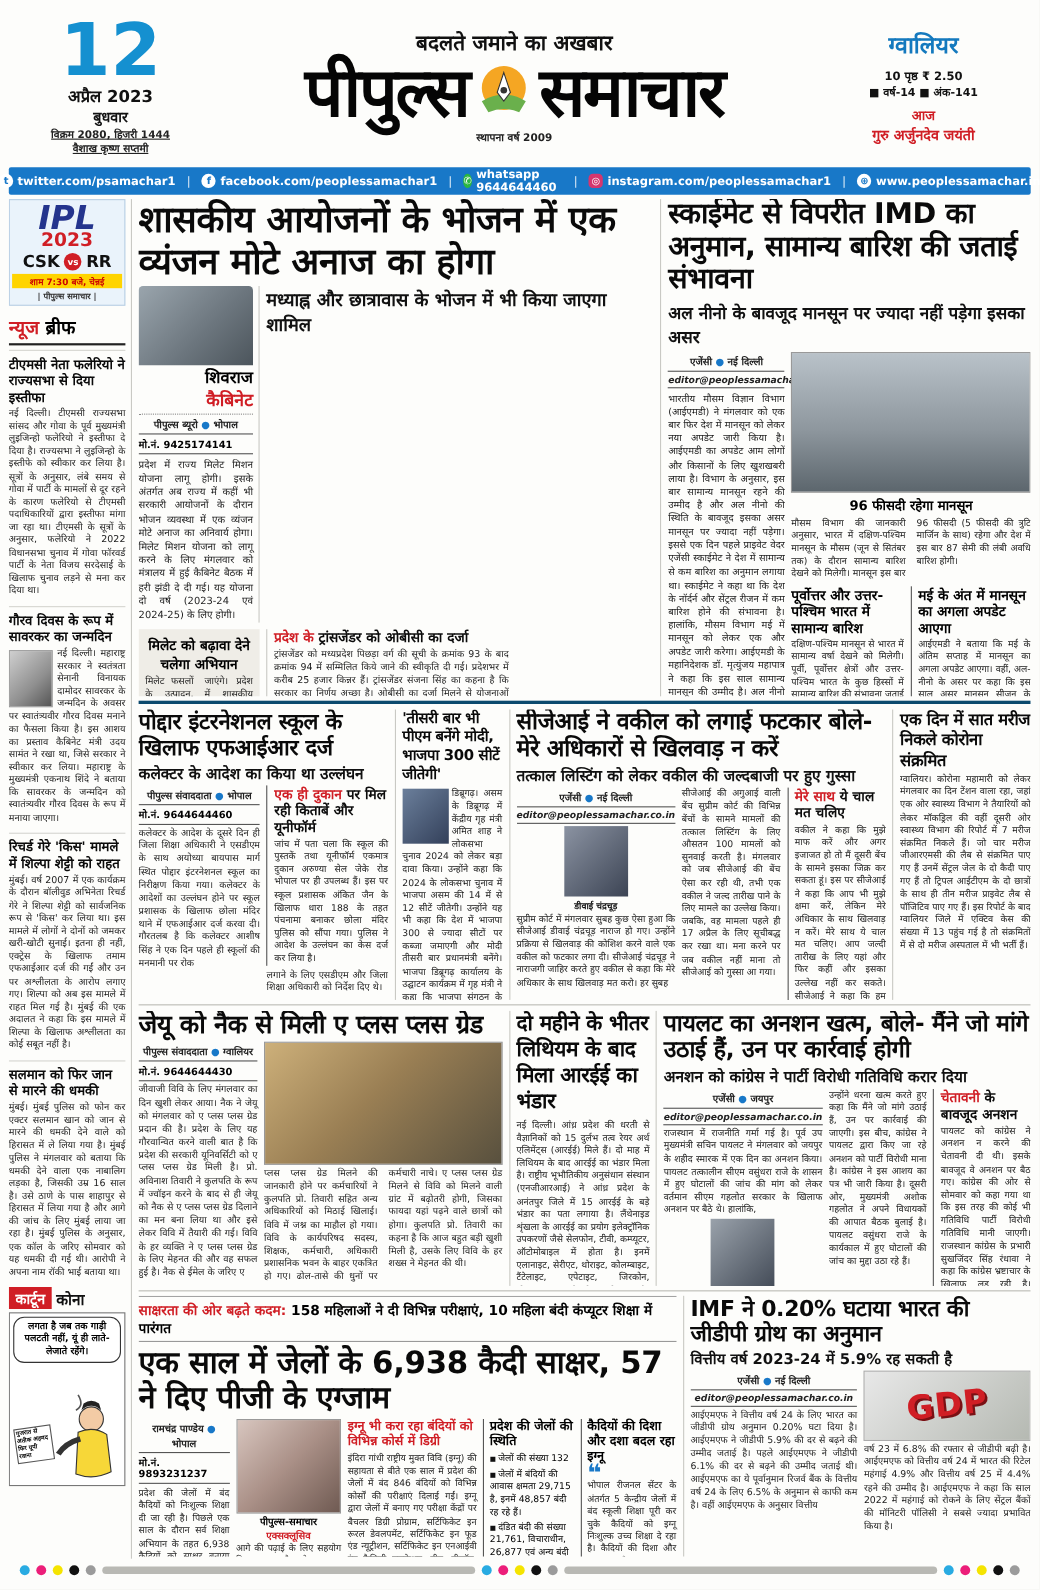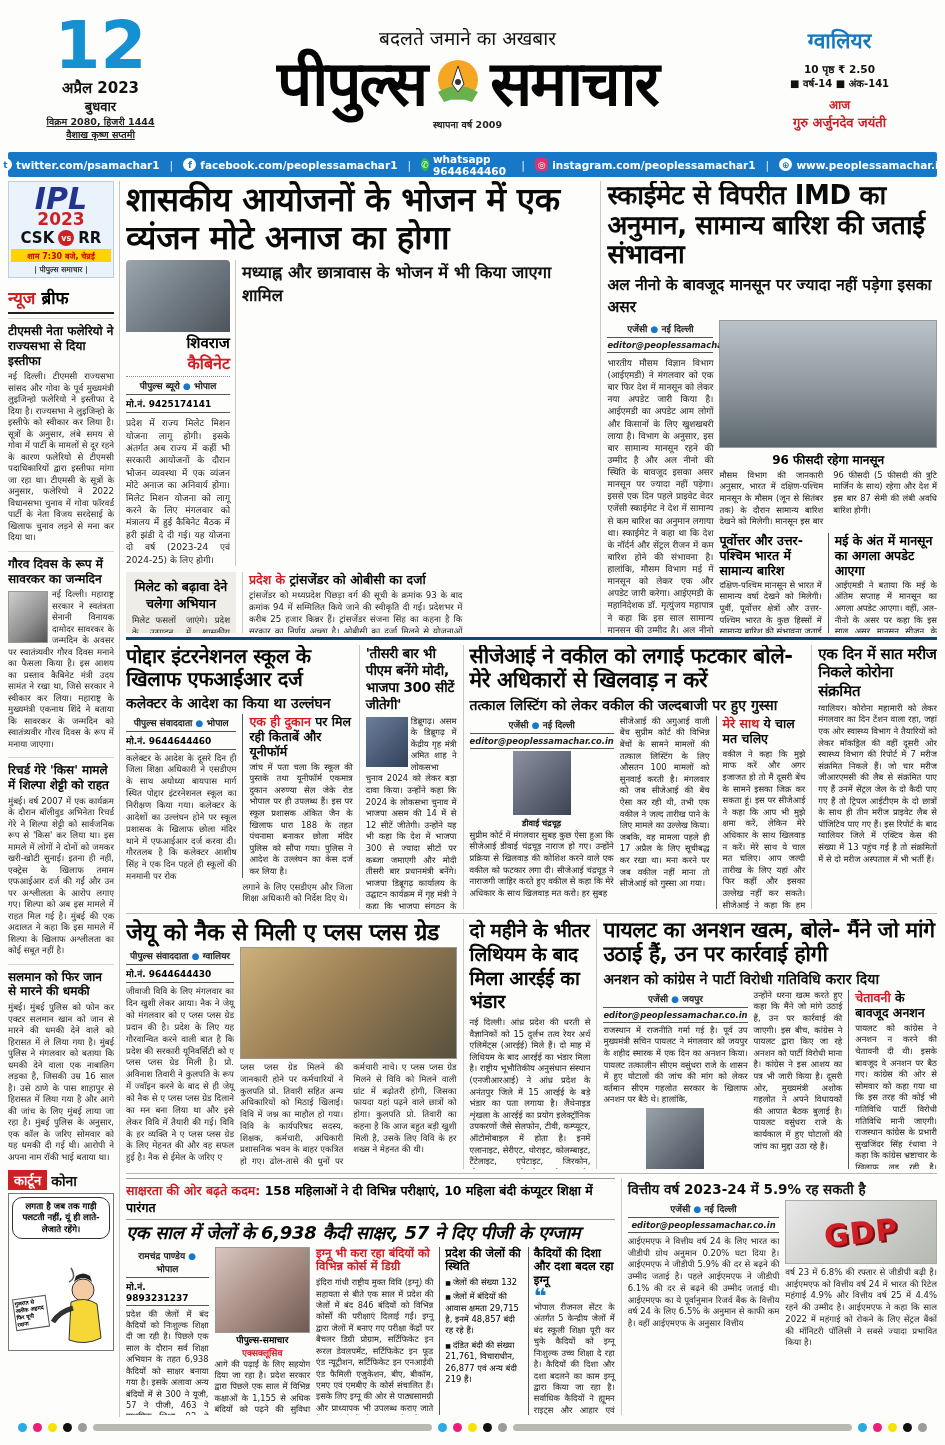--- a/index.html
+++ b/index.html
@@ -7,21 +7,21 @@
   .page { width:945px; height:1445px; margin:0 auto; background:#fdfdfb; position:relative; overflow:hidden; padding:4px 8px 0 8px; }
 
   
   .hdr { display:grid; grid-template-columns:185px 1fr 195px; height:148px; align-items:center; }
   .hdr-date { text-align:center; }
   .hdr-day { font-size:66px; font-weight:800; color:#1590d0; line-height:.95; }
   .hdr-date .l1 { font-size:15px; font-weight:800; color:#111; }
   .hdr-date .l2 { font-size:13px; font-weight:800; color:#111; }
   .hdr-date .l3, .hdr-date .l4 { font-size:9.5px; font-weight:700; color:#222;text-decoration:underline; }
   .hdr-mast { text-align:center; position:relative; }
-  .tagline { font-size:19px; font-weight:400; color:#111; margin-bottom:2px; }
+  .tagline { font-size:19px; font-weight:700; color:#111; margin-bottom:2px; }
   .mast-line { display:flex; align-items:center; justify-content:center; gap:6px; }
   .mast-word { font-size:62px; font-weight:800; color:#050505; letter-spacing:-2px; line-height:1; }
   .logo { width:52px; height:52px; flex:0 0 52px; }
   .estd { font-size:9.5px; font-weight:700; color:#222; margin-top:3px; }
   .hdr-right { text-align:center; }
   .edition { font-size:21px; font-weight:800; color:#1479be; margin-bottom:8px; }
   .pp { font-size:10.5px; font-weight:800; color:#111; }
   .yi { font-size:10px; font-weight:800; color:#111; margin-bottom:6px; }
   .today1 { font-size:12px; font-weight:800; color:#d01e25; }
   .today2 { font-size:13px; font-weight:800; color:#d01e25; }
@@ -129,21 +129,21 @@
   .pilot { width:42%; padding-left:6px; border-left:1px solid #c9c9c4; }
   .pilot .hl { font-size:21px; }
   .pilot .sf { font-size:14px; margin:2px 0; }
   .pilot-grid { display:grid; grid-template-columns:1fr 1fr 1fr; gap:6px; margin-top:2px; }
   .pilot-pic { width:58px; height:62px; margin:2px auto; background:linear-gradient(135deg,#9aa2ab,#444c58); display:block; }
 
   
   .row4 { height:242px; border-top:1px solid #b9b9b4; padding-top:4px; margin-top:4px; }
   .jail { width:61%; padding-right:6px; }
   .band { border-top:1px solid #999; border-bottom:1px solid #999; font-size:12.5px; font-weight:800; padding:3px 0; margin-bottom:3px; }
-  .jail .hl { font-size:18px; margin-bottom:3px;font-style:italic; }
+  .jail .hl { font-size:28px; margin-bottom:3px; }
   .jail-grid { display:grid; grid-template-columns:.95fr 1.1fr 1.35fr .95fr 1fr; gap:6px; }
   .jail-photo { height:86px; background:linear-gradient(135deg,#d8c6bf,#a98f86 50%,#6f5a52); border:1px solid #999; }
   .brand { font-size:9px; font-weight:800; text-align:center; }
   .brand .x { color:#d01e25; display:block; }
   .status-box h5, .dir-box h5 { font-size:11.5px; font-weight:800; line-height:1.2; margin-bottom:3px; }
   .status-box { border-left:1px solid #555; padding-left:5px; }
   .status-box li { list-style:none; font-size:8.4px; line-height:1.35; margin-bottom:3px; }
   .status-box li::before { content:"■ "; font-size:6px; color:#111; }
   .dir-box { border-left:1px solid #555; padding-left:5px; }
   .quote-mark { color:#1878c8; font-size:22px; font-weight:800; line-height:.5; }
@@ -453,20 +453,21 @@
             <div class="dir-box">
               <h5>कैदियों की दिशा और दशा बदल रहा इग्नू</h5>
               <div class="quote-mark">❝</div>
               <div class="bd" style="font-size:8.3px">भोपाल रीजनल सेंटर के अंतर्गत 5 केन्द्रीय जेलों में बंद स्कूली शिक्षा पूरी कर चुके कैदियों को इग्नू निःशुल्क उच्च शिक्षा दे रहा है। कैदियों की दिशा और दशा बदलने का काम इग्नू द्वारा किया जा रहा है। सर्वाधिक कैदियों ने ह्यूमन राइट्स और आहार एवं पोषण विषय को चुना है।</div>
 
             </div>
           </div>
         </section>
 
         <section class="imf">
+          <h2 class="hl">IMF ने 0.20% घटाया भारत की जीडीपी ग्रोथ का अनुमान</h2>
           <div class="sf">वित्तीय वर्ष 2023-24 में 5.9% रह सकती है</div>
           <div class="imf-grid">
             <div>
               <div class="byline"><span>एजेंसी</span> <span class="dot">●</span> <span>नई दिल्ली</span></div>
               <div class="email">editor@peoplessamachar.co.in</div>
               <div class="bd" style="font-size:8.5px;margin-top:3px">आईएमएफ ने वित्तीय वर्ष 24 के लिए भारत का जीडीपी ग्रोथ अनुमान 0.20% घटा दिया है। आईएमएफ ने जीडीपी 5.9% की दर से बढ़ने की उम्मीद जताई है। पहले आईएमएफ ने जीडीपी 6.1% की दर से बढ़ने की उम्मीद जताई थी। आईएमएफ का ये पूर्वानुमान रिजर्व बैंक के वित्तीय वर्ष 24 के लिए 6.5% के अनुमान से काफी कम है। वहीं आईएमएफ के अनुसार वित्तीय</div>
             </div>
             <div>
               <div class="gdp">
                   <span>GDP</span>

